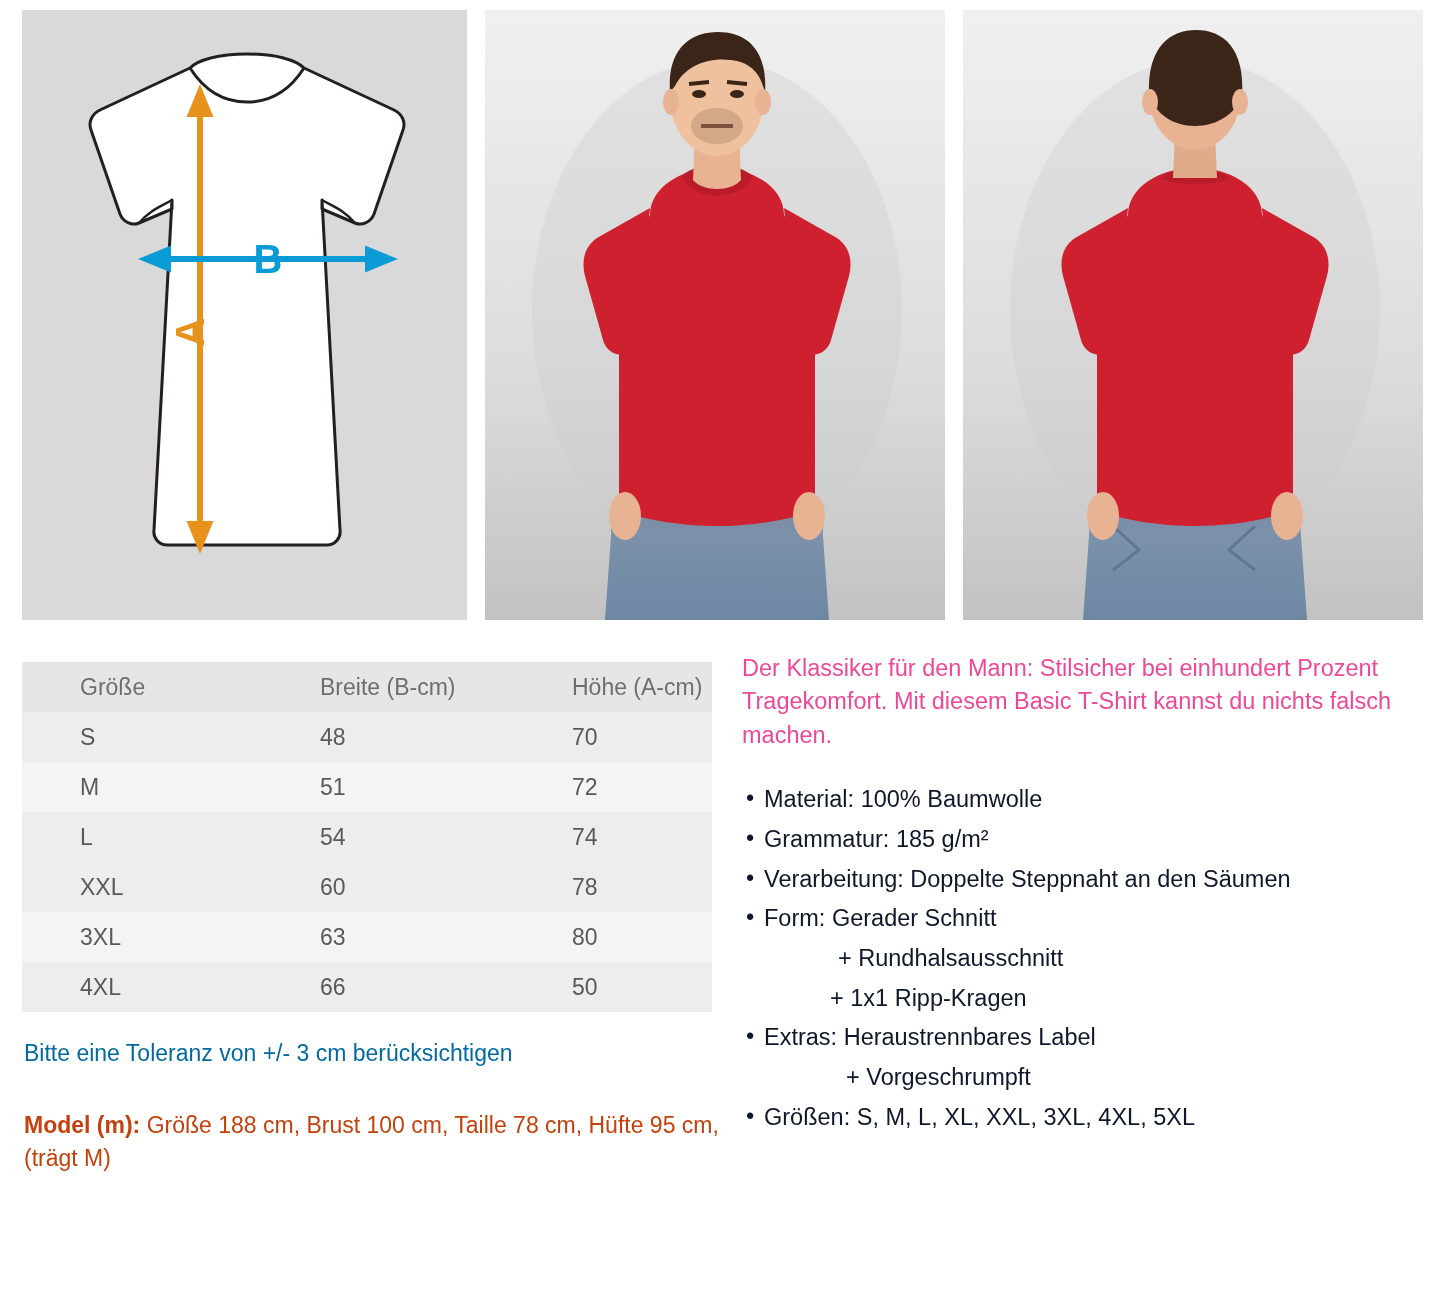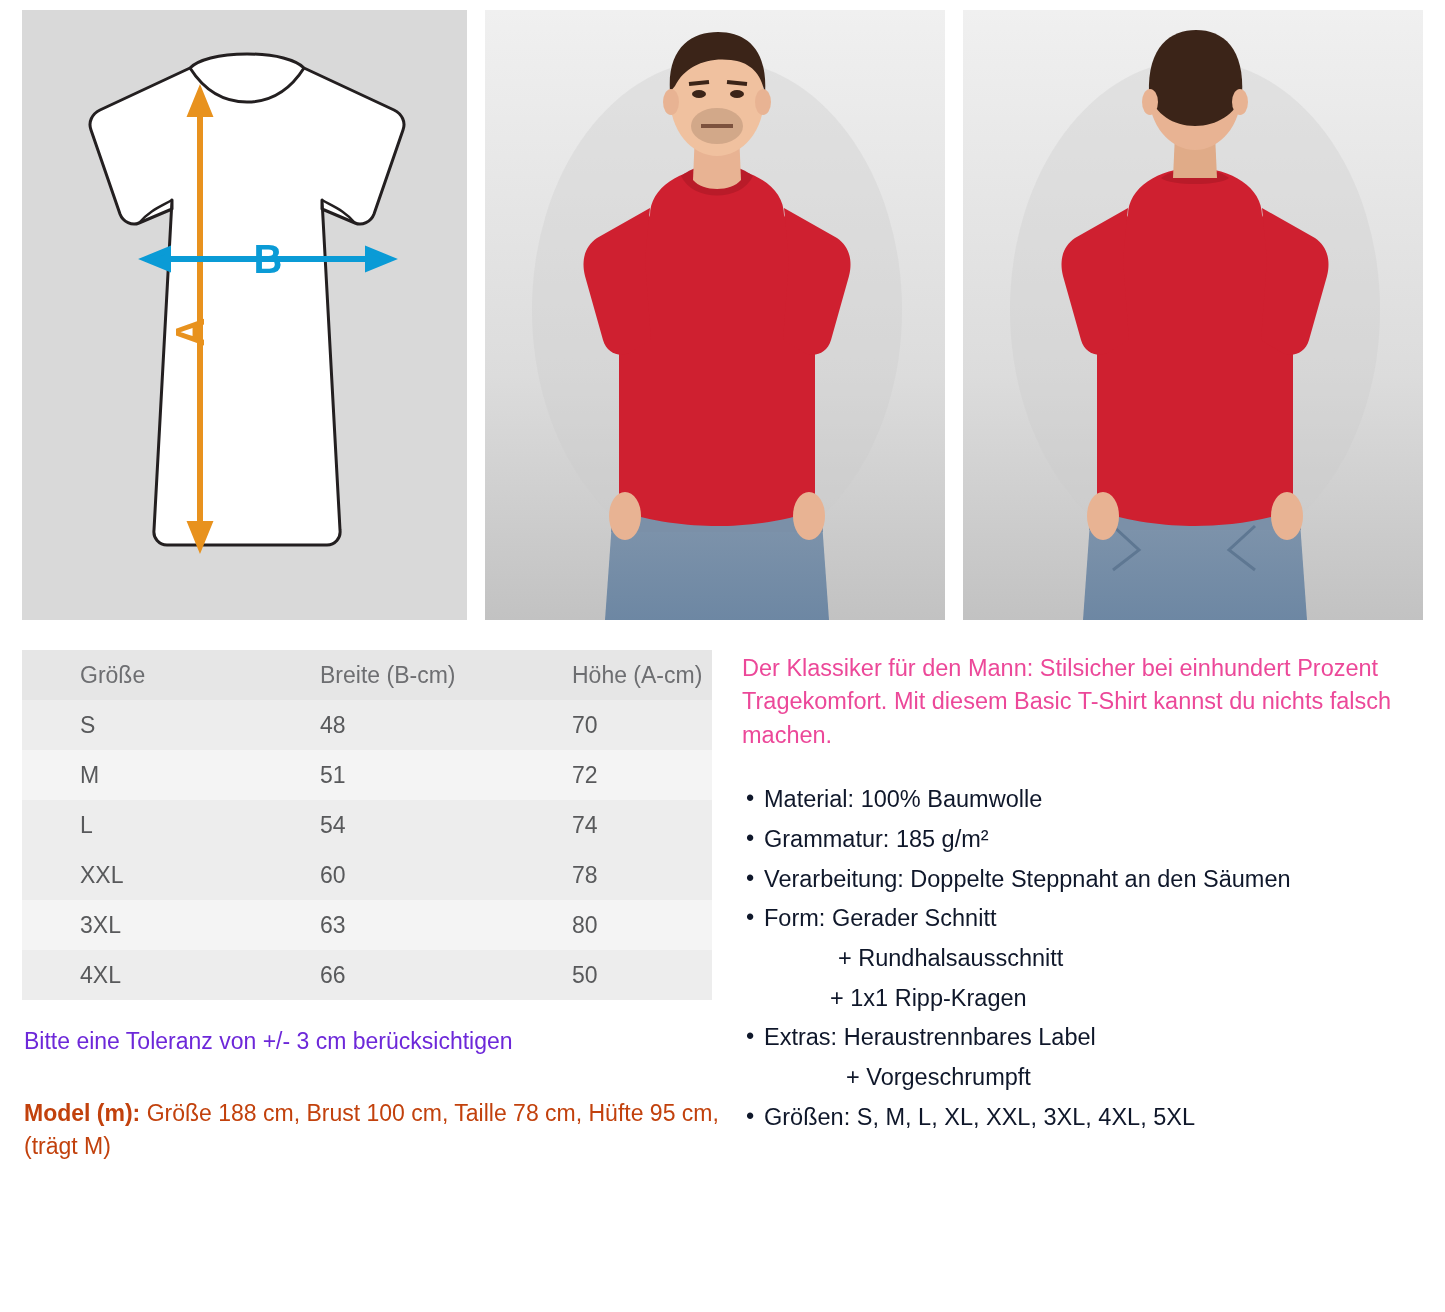--- a/index.html
+++ b/index.html
@@ -45,20 +45,21 @@
 
   
   .lower {
     display: flex;
     padding: 30px 22px 0 22px;
     box-sizing: border-box;
     gap: 30px;
   }
   .table-col {
     width: 690px;
+    margin-top: 12px;
   }
   table.size {
     border-collapse: collapse;
     width: 690px;
     table-layout: fixed;
   }
   table.size th, table.size td {
     text-align: left;
     font-size: 23px;
     color: #58595b;
@@ -71,21 +72,21 @@
     color: #6d6e71;
   }
   table.size tr.odd td { background: #ededed; }
   table.size tr.even td { background: #f4f4f4; }
   table.size col.c1 { width: 240px; }
   table.size col.c2 { width: 252px; }
   table.size col.c3 { width: 198px; }
 
   .tolerance {
     font-size: 23px;
-    color: #6d28d9;
+    color: #0369a1;
     margin-top: 28px;
     padding-left: 2px;
   }
   .model {
     font-size: 23px;
     color: #c2410c;
     margin-top: 42px;
     padding-left: 2px;
     line-height: 1.45;
     width: 700px;

